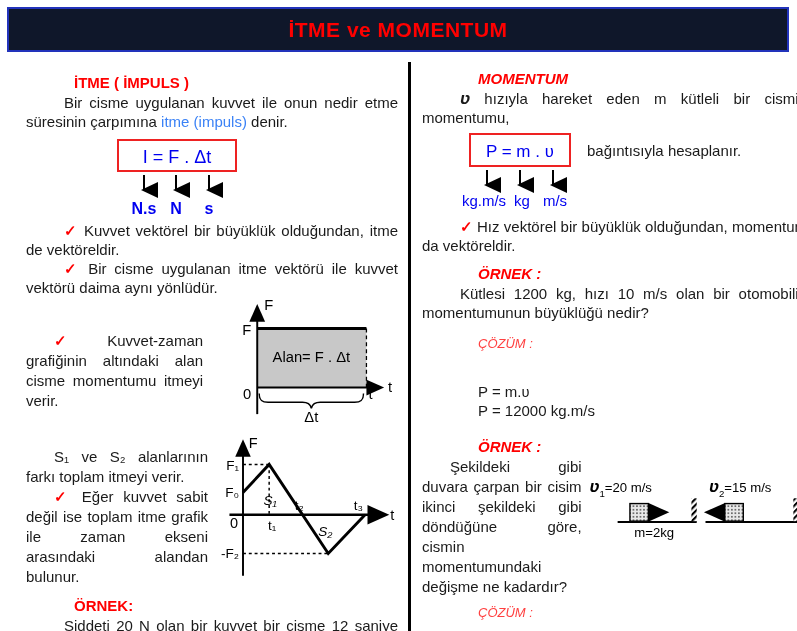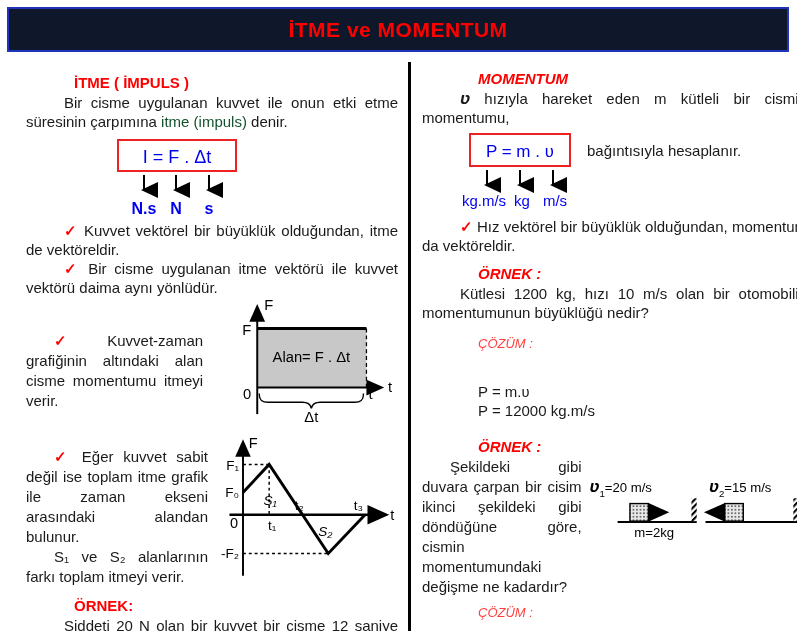--- a/index.html
+++ b/index.html
@@ -19,21 +19,21 @@
   .col-left  { width:390px; padding:0 10px 0 8px; }
   .divider   { width:3px; background:#000; height:569px; }
   .col-right { width:404px; padding:0 8px 0 11px; }
 
   .red-head { color:#ff0000; font-weight:bold; font-size:15px; }
   .cozum-head { color:#ff4040; font-size:13px; font-weight:normal; }
   .indent-48 { margin-left:48px; }
   .indent-56 { margin-left:56px;font-style:italic; }
   .para { text-align:justify; text-indent:38px; line-height:19px; }
   .check { color:#ff0000; font-weight:bold; }
-  .blue { color:#14532d; }
+  .blue { color:#3b82f6; }
   .vsym { font-weight:bold; font-style:italic; font-size:17px; }
 
   .mt2{margin-top:2px;} .mt4{margin-top:4px;} .mt6{margin-top:6px;} .mt8{margin-top:8px;}
   .mt10{margin-top:10px;} .mt12{margin-top:12px;} .mt14{margin-top:14px;} .mt18{margin-top:18px;}
 
   .graph-row { display:flex; align-items:flex-start; }
   .graph-row .side-text { width:180px; text-align:justify; text-indent:28px; line-height:20px; }
   .formula-fig { display:block; }
 
   svg text { font-family:"Liberation Sans", sans-serif; }
@@ -47,21 +47,21 @@
 <div class="title-box">
   <h1>İTME ve MOMENTUM</h1>
 </div>
 
 <div class="columns">
 
   <div class="col-left">
 
     <div class="red-head indent-48 mt12">İTME ( İMPULS )</div>
 
-    <p class="para mt2"><span>Bir cisme uygulanan kuvvet ile onun etki etme süresinin çarpımına </span><span class="blue">itme (impuls)</span><span> denir.</span></p>
+    <p class="para mt2"><span>Bir cisme uygulanan kuvvet ile onun nedir etme süresinin çarpımına </span><span class="blue">itme (impuls)</span><span> denir.</span></p>
 
     <svg class="formula-fig mt6" width="300" height="80" viewBox="0 0 300 80">
       <defs>
         <marker id="arrL" markerWidth="9" markerHeight="9" refX="4.5" refY="7" orient="auto-start-reverse">
           <path d="M0.5,0 L8.5,0 L4.5,8.5 Z" fill="#000"></path>
         </marker>
       </defs>
       <rect x="92" y="3" width="118" height="31" fill="none" stroke="#ee2222" stroke-width="2"></rect>
       <text x="151" y="26" text-anchor="middle" font-size="18" fill="#0000f0">I = F . Δt</text>
       <line x1="118" y1="38" x2="118" y2="53" stroke="#000" stroke-width="2" marker-end="url(#arrL)"></line>
@@ -95,22 +95,22 @@
         <text x="41" y="103" font-size="15" text-anchor="end">0</text>
         <text x="160" y="103" font-size="15">t</text>
         <text x="102" y="65" font-size="15" text-anchor="middle">Alan= F . Δt</text>
         <path d="M 49 97 C 49 104 52 106 58 106 L 93 106 C 99 106 101 108 102 112 C 103 108 105 106 111 106 L 146 106 C 152 106 155 104 155 97" fill="none" stroke="#000" stroke-width="1.5"></path>
         <text x="102" y="126" font-size="15" text-anchor="middle">Δt</text>
       </svg>
     </div>
 
     <div class="graph-row mt8">
       <div style="width:182px; margin-top:14px;">
+        <p class="side-text" style="width:182px; text-indent:28px">S₁ ve S₂ alanlarının farkı toplam itmeyi verir.</p>
         <p class="side-text" style="width:182px"><span class="check">✓</span><span> Eğer kuvvet sabit değil ise toplam itme grafik ile zaman ekseni arasındaki alandan bulunur.</span></p>
-        <p class="side-text" style="width:182px; text-indent:28px">S₁ ve S₂ alanlarının farkı toplam itmeyi verir.</p>
       </div>
       <svg width="192" height="150" viewBox="0 0 192 150" style="margin-left:4px">
         <defs>
           <marker id="arrG2" markerWidth="10" markerHeight="10" refX="7" refY="4" orient="auto">
             <path d="M0,0 L9,4 L0,8 Z" fill="#000"></path>
           </marker>
         </defs>
         <line x1="32" y1="145" x2="32" y2="8" stroke="#000" stroke-width="2" marker-end="url(#arrG2)"></line>
         <line x1="18" y1="82" x2="178" y2="82" stroke="#000" stroke-width="2.5" marker-end="url(#arrG2)"></line>
         <polyline points="32,59 59,30 120,122 158,82" fill="none" stroke="#000" stroke-width="3"></polyline>

